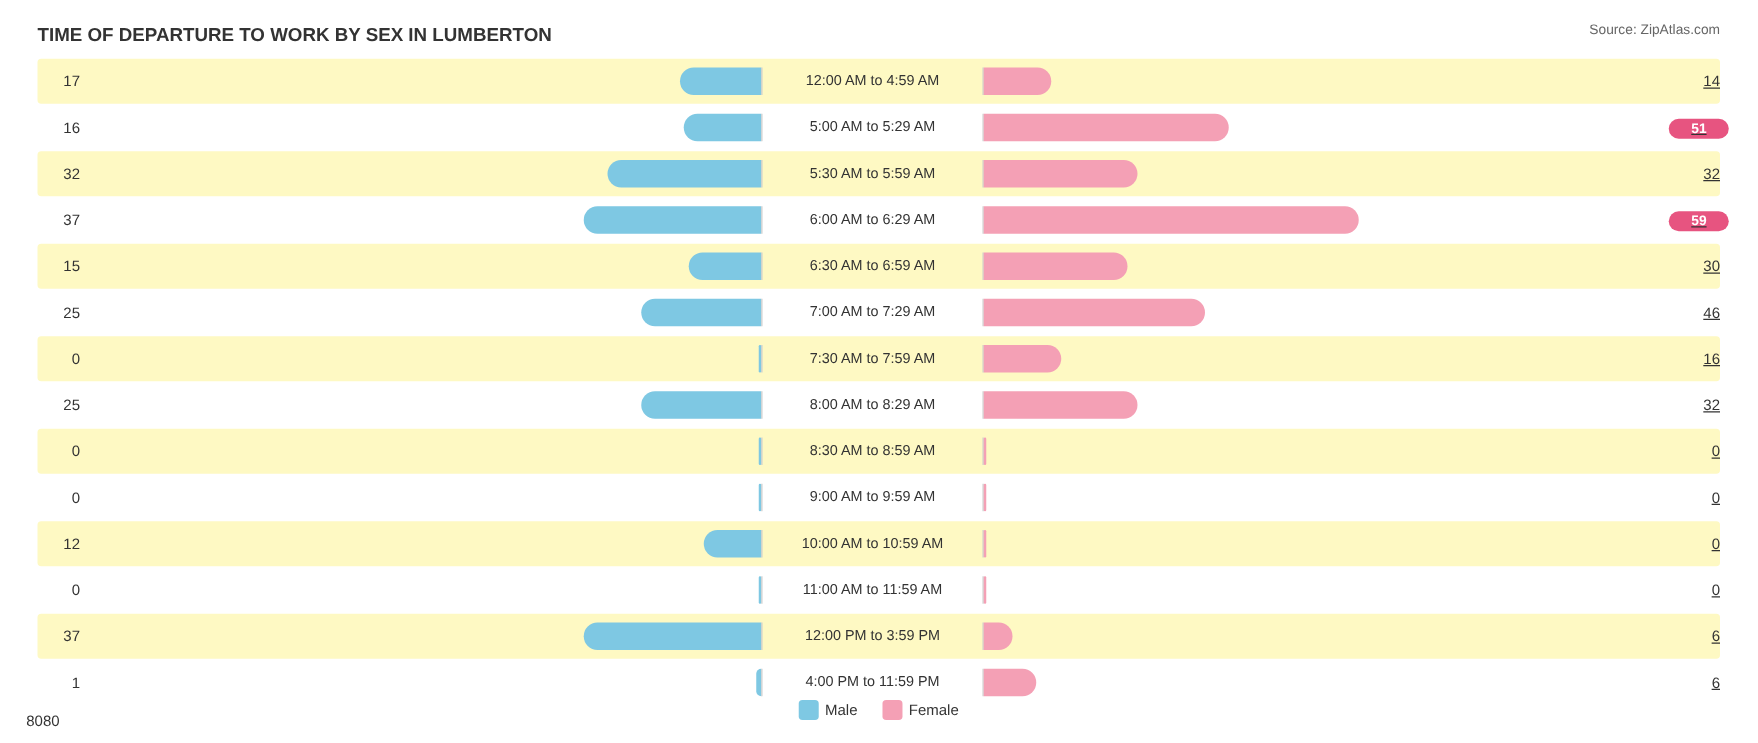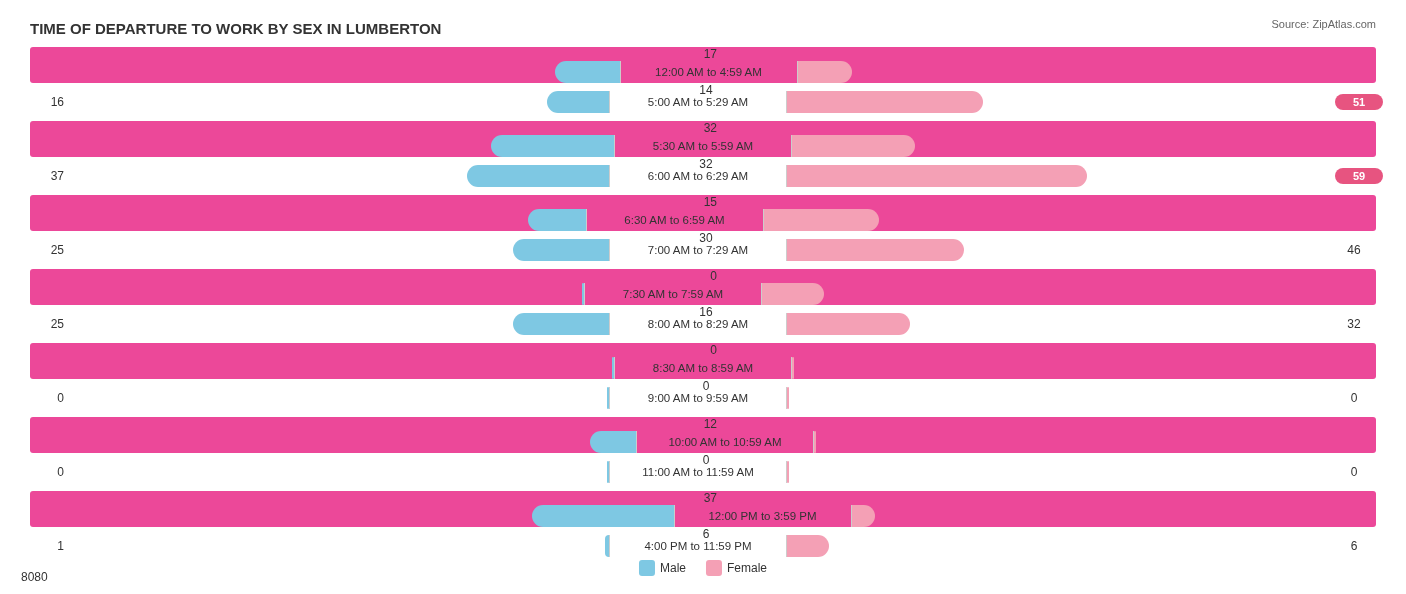--- a/index.html
+++ b/index.html
@@ -34,49 +34,49 @@
       width: 100%;
       height: calc(100% - 60px);
     }
     .row {
       display: flex;
       align-items: center;
       height: 36px;
       margin-bottom: 1px;
     }
     .row-bg {
-      background: #ec4899;
+      background: #fef9c3;
       border-radius: 3px;
-      flex-direction: column;
     }
     .left-val {
       width: 40px;
       text-align: right;
       font-size: 12px;
       color: #333;
       padding-right: 6px;
       flex-shrink: 0;
     }
     .center-label {
       width: 176px;
       text-align: center;
       font-size: 11.5px;
       color: #333;
       flex-shrink: 0;
       z-index: 2;
       position: relative;
     }
     .right-val {
       width: 50px;
-      text-align: center;
+      text-align: right;
       font-size: 12px;
       color: #333;
       padding-left: 6px;
       flex-shrink: 0;
       position: relative;
+      text-decoration: underline;
     }
     .bars-area {
       flex: 1;
       display: flex;
       align-items: center;
       position: relative;
       height: 100%;
     }
     .left-bar-wrap {
       flex: 1;

